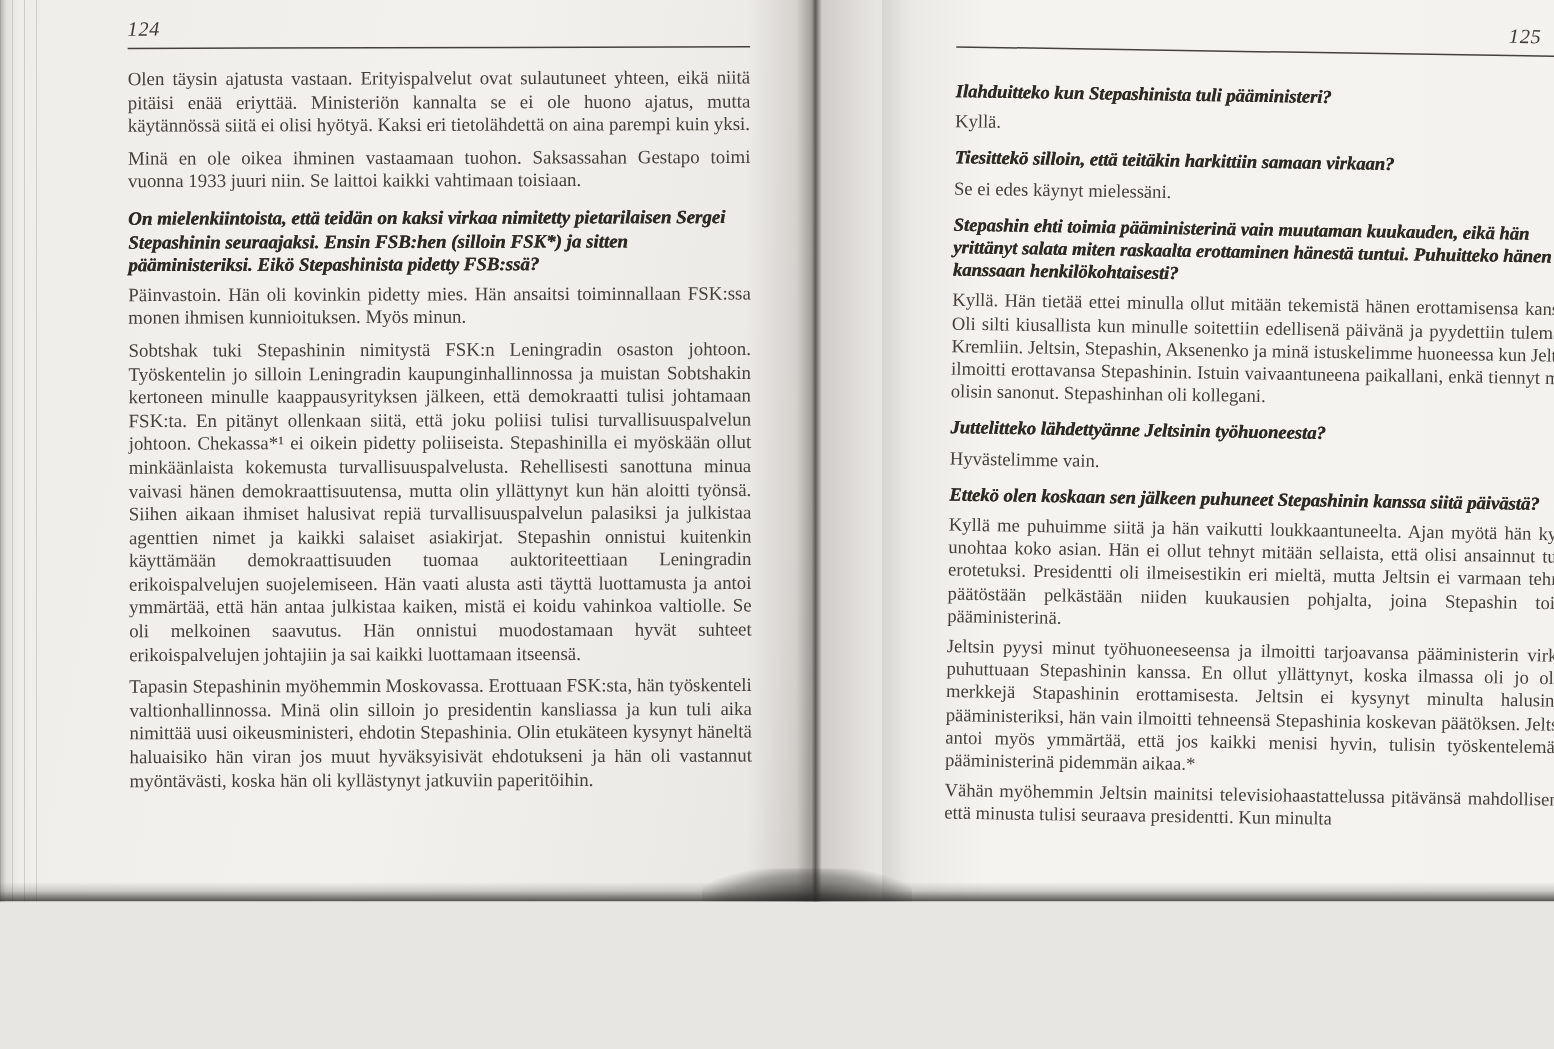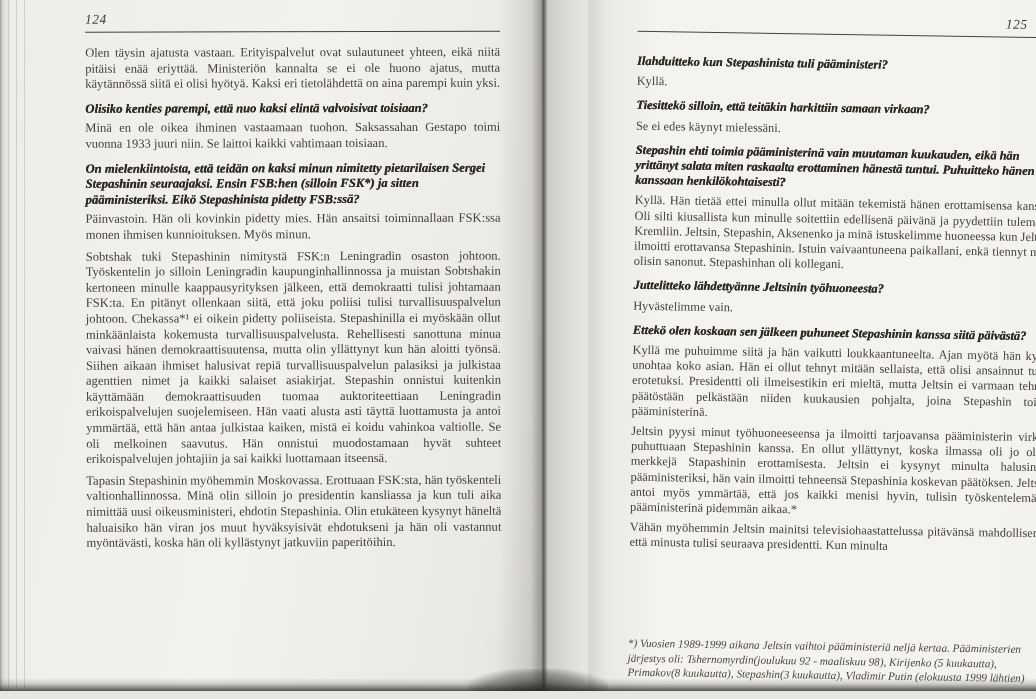--- a/index.html
+++ b/index.html
@@ -4,21 +4,21 @@
 <style>
   html, body { margin: 0; padding: 0; }
   body {
     width: 1036px; height: 699px;
     background: #e8e6e2;
     font-family: "Liberation Serif", "DejaVu Serif", serif;
     overflow: hidden;
   }
   .spread {
     position: relative;
-    width: 1036px; height: 691px;
+    width: 1036px; height: 601px;
     overflow: hidden;
     font-family: Liberation Serif, serif;
   }
   .page {
     position: absolute; top: 0; height: 699px;
     overflow: hidden;
   }
   .page-left {
     left: 0; width: 540px;
     background: linear-gradient(100deg, #efede9 0%, #f3f1ed 50%, #eae8e4 90%, #dddbd7 100%);
@@ -129,23 +129,22 @@
 <body>
 
 <div class="spread">
 
   <div class="page page-left">
     <div class="page-inner">
       <div class="page-number">124</div>
       <hr class="header-rule">
       <div class="body-text">
         <p class="block">Olen täysin ajatusta vastaan. Erityispalvelut ovat sulautuneet yhteen, eikä niitä pitäisi enää eriyttää. Ministeriön kannalta se ei ole huono ajatus, mutta käytännössä siitä ei olisi hyötyä. Kaksi eri tietolähdettä on aina parempi kuin yksi.</p>
-        <p class="block question">Olisiko kenties parempi, että nuo kaksi elintä valvoisivat toisiaan?</p>
         <p class="block">Minä en ole oikea ihminen vastaamaan tuohon. Saksassahan Gestapo toimi vuonna 1933 juuri niin. Se laittoi kaikki vahtimaan toisiaan.</p>
-        <p class="block question">On mielenkiintoista, että teidän on kaksi minun nimitetty pietarilaisen Sergei Stepashinin seuraajaksi. Ensin FSB:hen (silloin FSK*) ja sitten pääministeriksi. Eikö Stepashinista pidetty FSB:ssä?</p>
+        <p class="block question">On mielenkiintoista, että teidän on kaksi virkaa nimitetty pietarilaisen Sergei Stepashinin seuraajaksi. Ensin FSB:hen (silloin FSK*) ja sitten pääministeriksi. Eikö Stepashinista pidetty FSB:ssä?</p>
         <p class="block">Päinvastoin. Hän oli kovinkin pidetty mies. Hän ansaitsi toiminnallaan FSK:ssa monen ihmisen kunnioituksen. Myös minun.</p>
         <p class="block">Sobtshak tuki Stepashinin nimitystä FSK:n Leningradin osaston johtoon. Työskentelin jo silloin Leningradin kaupunginhallinnossa ja muistan Sobtshakin kertoneen minulle kaappausyrityksen jälkeen, että demokraatti tulisi johtamaan FSK:ta. En pitänyt ollenkaan siitä, että joku poliisi tulisi turvallisuuspalvelun johtoon. Chekassa*¹ ei oikein pidetty poliiseista. Stepashinilla ei myöskään ollut minkäänlaista kokemusta turvallisuuspalvelusta. Rehellisesti sanottuna minua vaivasi hänen demokraattisuutensa, mutta olin yllättynyt kun hän aloitti työnsä. Siihen aikaan ihmiset halusivat repiä turvallisuuspalvelun palasiksi ja julkistaa agenttien nimet ja kaikki salaiset asiakirjat. Stepashin onnistui kuitenkin käyttämään demokraattisuuden tuomaa auktoriteettiaan Leningradin erikoispalvelujen suojelemiseen. Hän vaati alusta asti täyttä luottamusta ja antoi ymmärtää, että hän antaa julkistaa kaiken, mistä ei koidu vahinkoa valtiolle. Se oli melkoinen saavutus. Hän onnistui muodostamaan hyvät suhteet erikoispalvelujen johtajiin ja sai kaikki luottamaan itseensä.</p>
         <p class="block">Tapasin Stepashinin myöhemmin Moskovassa. Erottuaan FSK:sta, hän työskenteli valtionhallinnossa. Minä olin silloin jo presidentin kansliassa ja kun tuli aika nimittää uusi oikeusministeri, ehdotin Stepashinia. Olin etukäteen kysynyt häneltä haluaisiko hän viran jos muut hyväksyisivät ehdotukseni ja hän oli vastannut myöntävästi, koska hän oli kyllästynyt jatkuviin paperitöihin.</p>
       </div>
     </div>
   </div>
 
   <div class="page page-right">
     <div class="page-inner">
       <div class="page-number">125</div>

